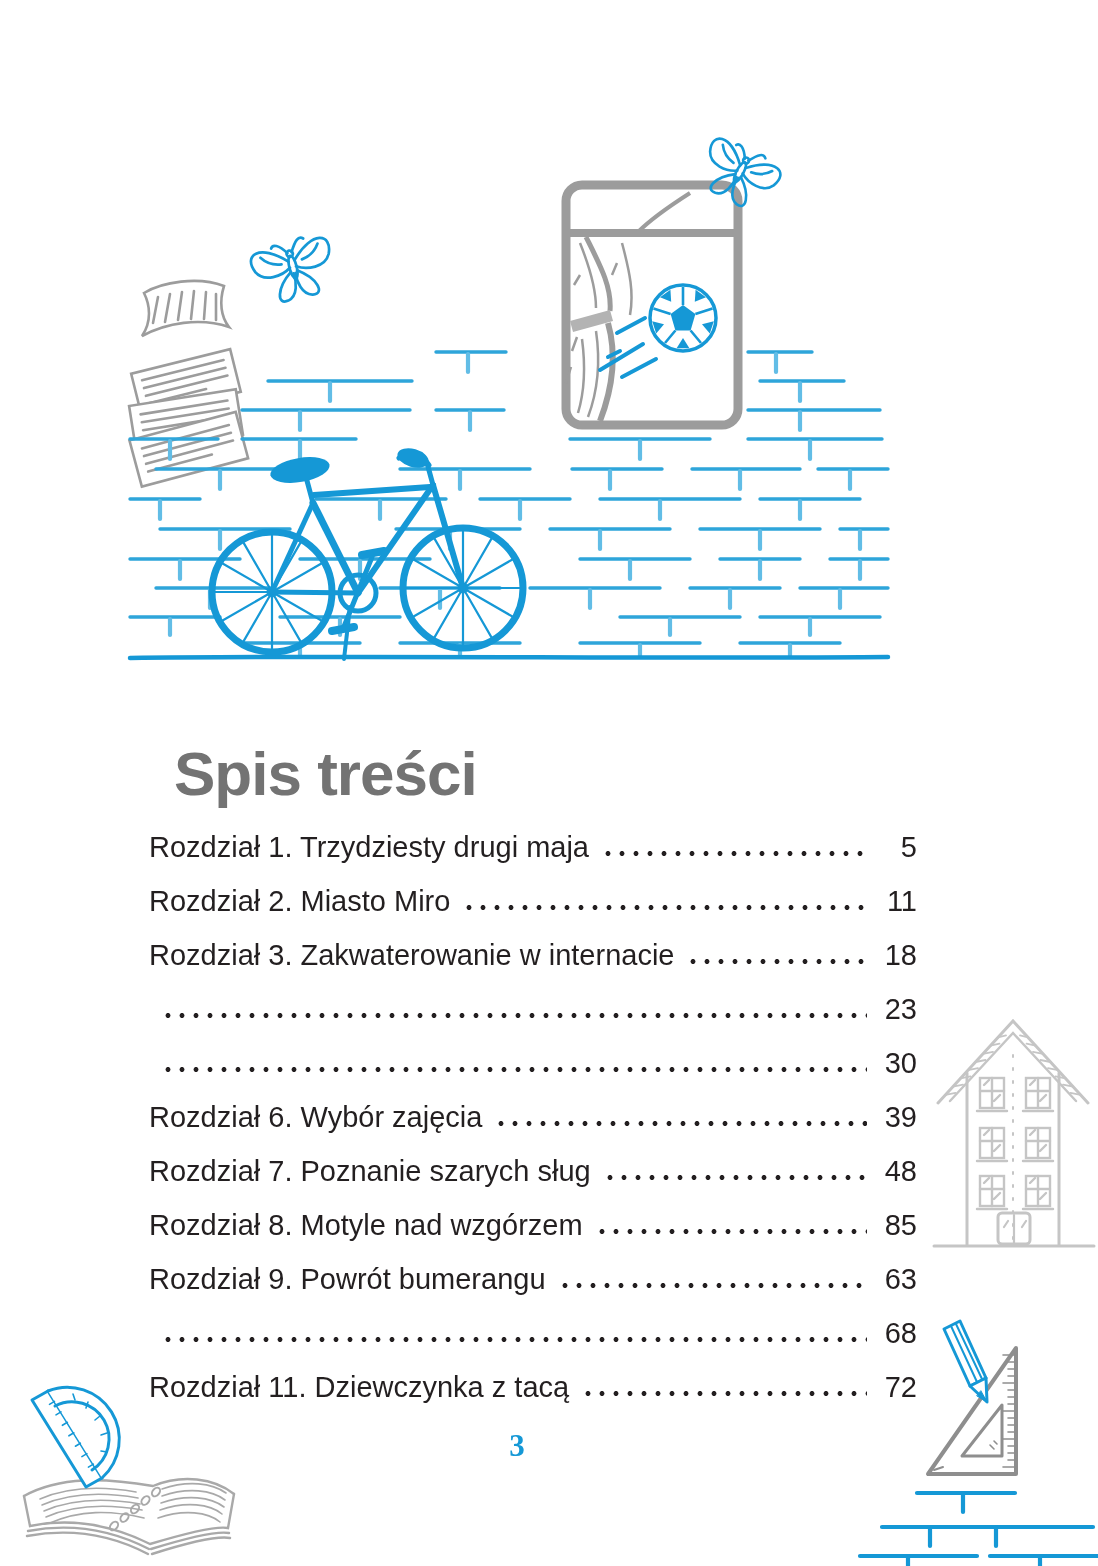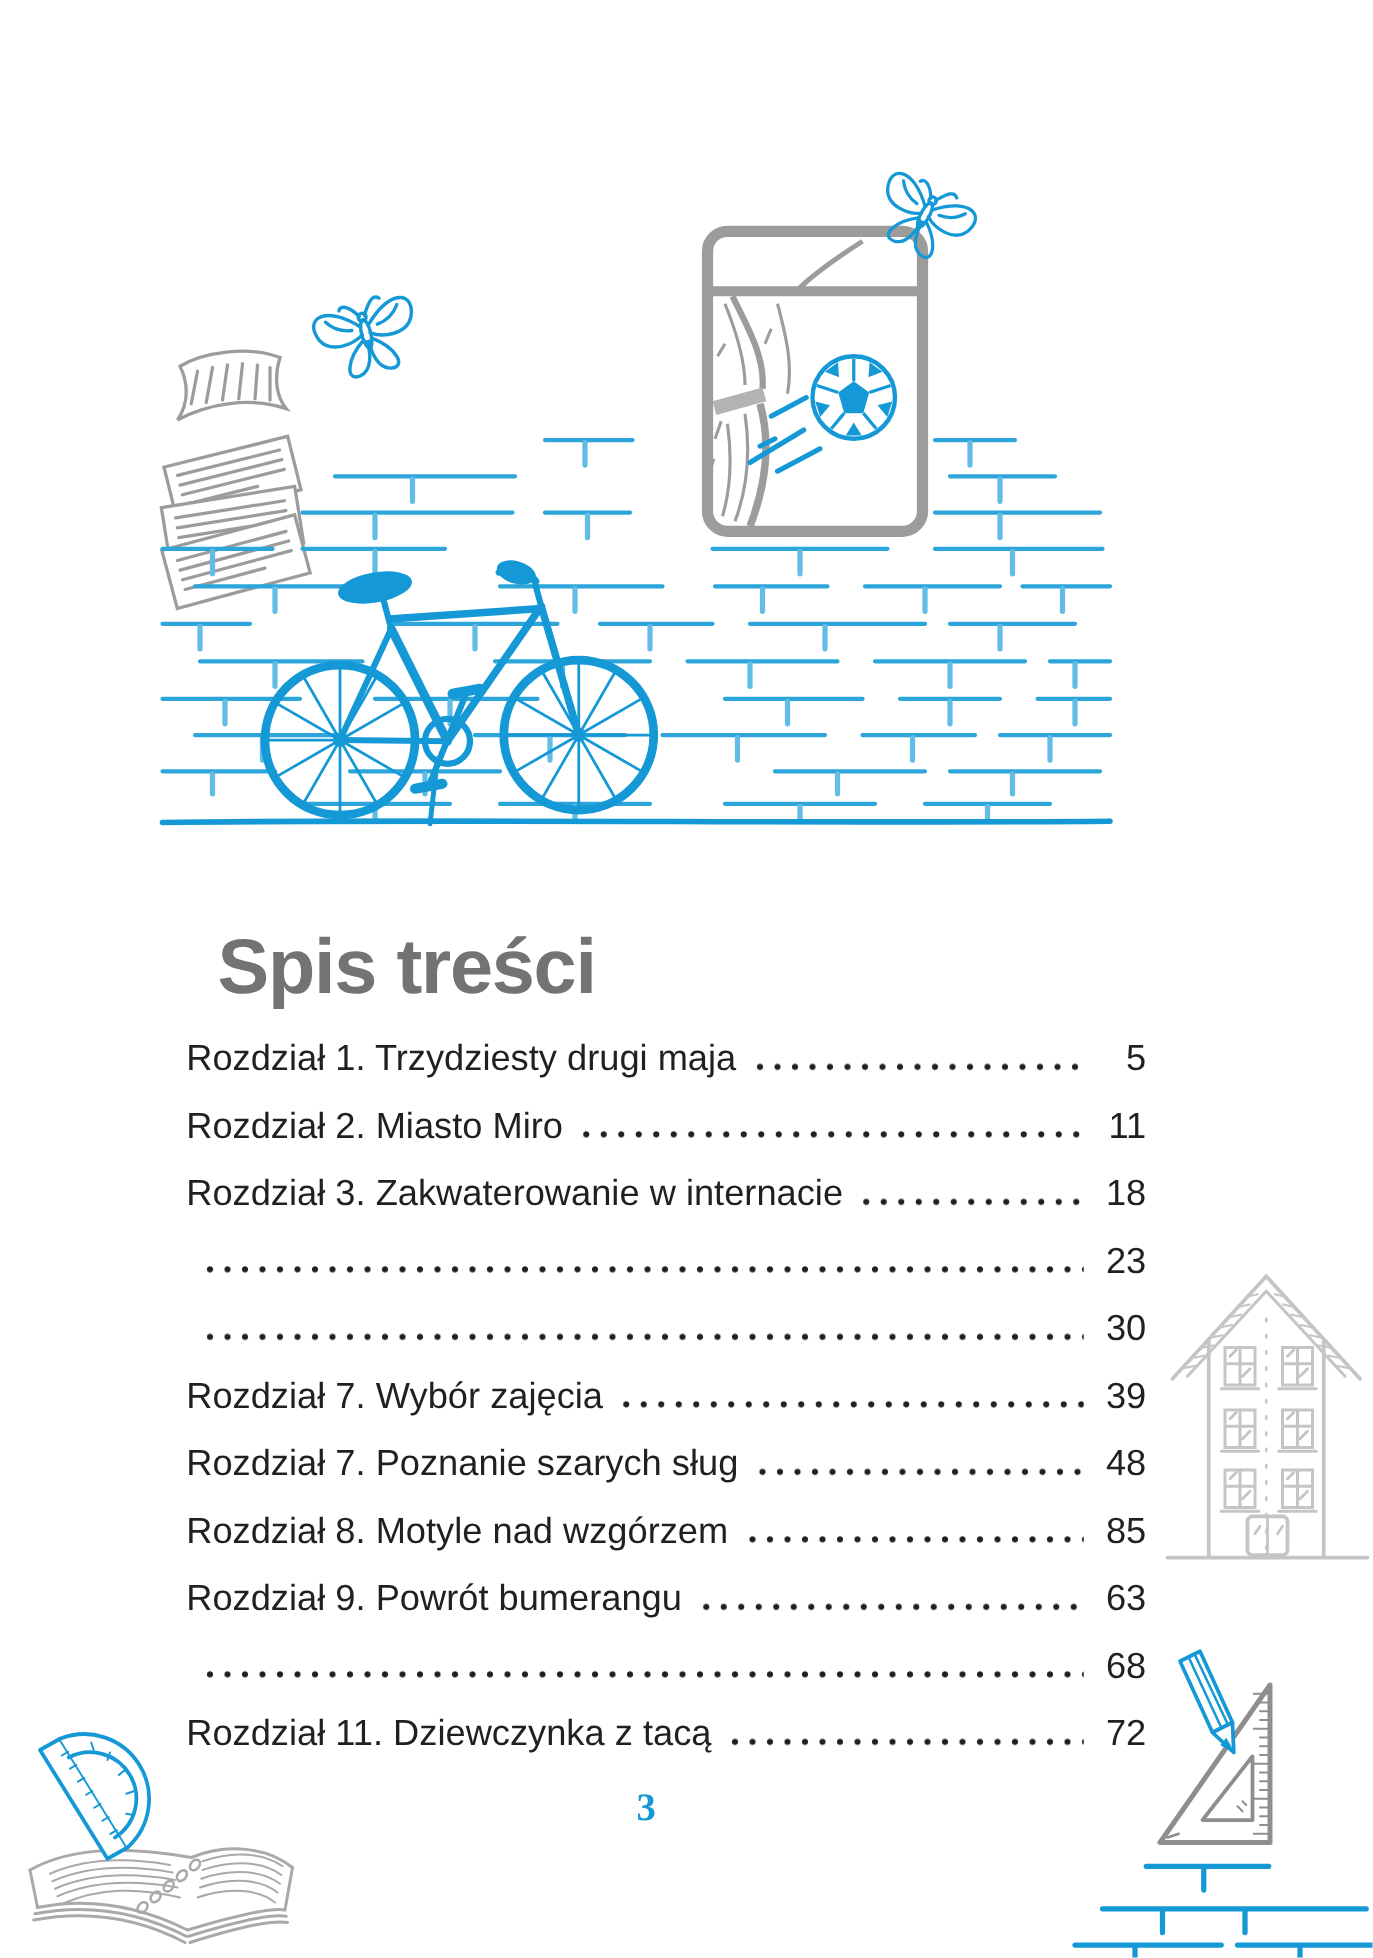--- a/index.html
+++ b/index.html
@@ -175,21 +175,21 @@
   </div>
   <div class="toc-row">
     <span class="toc-dots"></span>
     <span class="toc-page">23</span>
   </div>
   <div class="toc-row">
     <span class="toc-dots"></span>
     <span class="toc-page">30</span>
   </div>
   <div class="toc-row">
-    <span class="toc-label">Rozdział 7. Wybór zajęcia</span>
+    <span class="toc-label">Rozdział 6. Wybór zajęcia</span>
     <span class="toc-dots"></span>
     <span class="toc-page">39</span>
   </div>
   <div class="toc-row">
     <span class="toc-label">Rozdział 7. Poznanie szarych sług</span>
     <span class="toc-dots"></span>
     <span class="toc-page">48</span>
   </div>
   <div class="toc-row">
     <span class="toc-label">Rozdział 8. Motyle nad wzgórzem</span>

